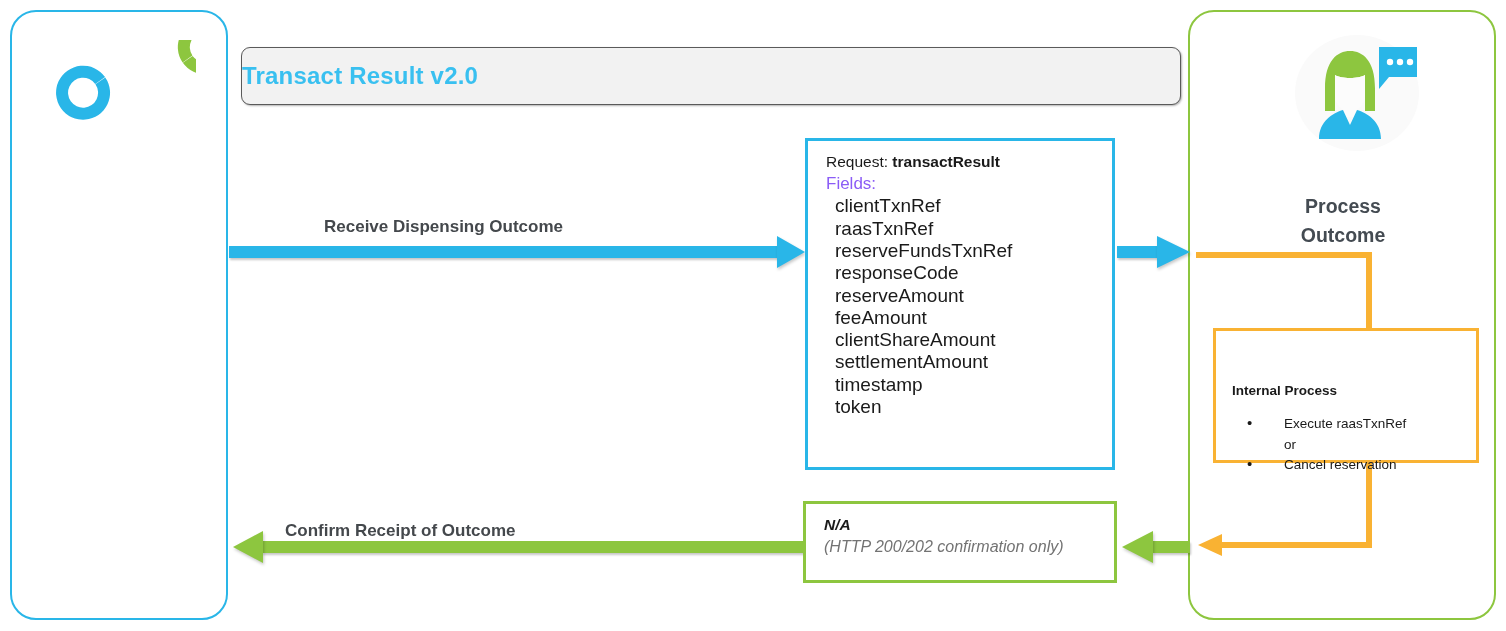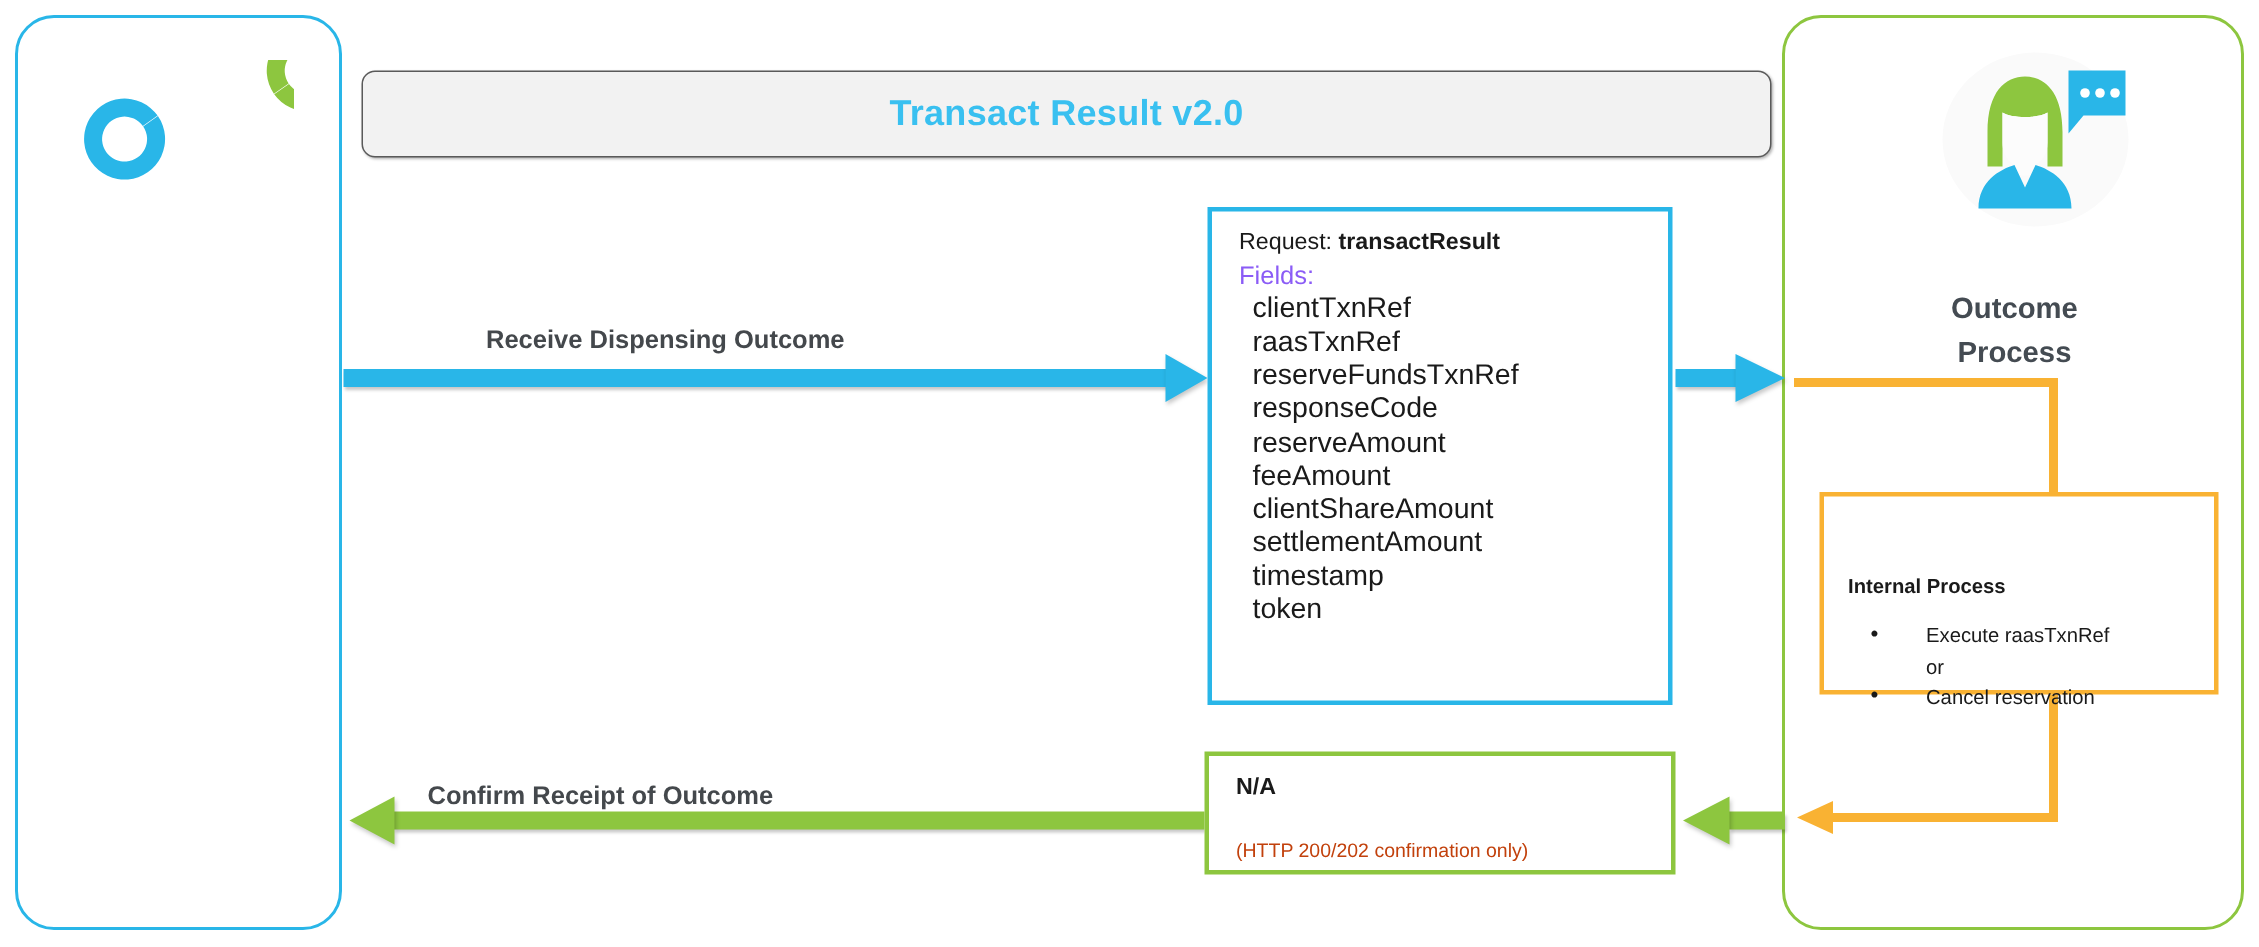--- a/index.html
+++ b/index.html
@@ -50,21 +50,21 @@
 
   
   #title-bar{
     position:absolute;
     left:241px; top:47px;
     width:938px; height:56px;
     background:#F2F2F2;
     border:1px solid #5A5A5A;
     border-radius:9px;
     box-shadow:1px 1px 2px rgba(0,0,0,.30);
-    display:flex; align-items:center; justify-content:center;
+    display:flex; align-items:center; justify-content:flex-start;
   }
   #title-text{
     color:#39C0F0;
     font-size:24px;
     font-weight:bold;
     letter-spacing:.2px;
   }
 
   
   #process-outcome{
@@ -206,33 +206,33 @@
 
   
   #response-box{
     position:absolute;
     left:803px; top:501px;
     width:314px; height:82px;
     background:#ffffff;
     border:3px solid #8DC63F;
     box-sizing:border-box;
     padding:10px 0 0 18px;
+    font-style:italic;
   }
   #response-title{
     font-size:15.5px;
     font-weight:bold;
     color:#1a1a1a;
     line-height:22px;
   }
   #response-sub{
-    font-size:13px;
-    color:#c2410c;
+    font-size:16px;
+    color:#737373;
     line-height:22px;
     white-space:nowrap;
-    margin-top:20px;
   }
 
   
   #internal-process-box{
     position:absolute;
     left:1213px; top:328px;
     width:266px; height:135px;
     background:#ffffff;
     border:3px solid #F9B233;
     box-sizing:border-box;
@@ -292,22 +292,22 @@
 
     <path d="M26 106 C26 88 40 80 50 77 L57 92 L64 77 C74 80 88 88 88 106 Z" fill="#29B6E8"></path>
 
     <path d="M86 14 L124 14 L124 44 L96 44 L86 56 L86 44 Z" fill="#29B6E8"></path>
     <circle cx="97" cy="29" r="3.2" fill="#ffffff"></circle>
     <circle cx="107" cy="29" r="3.2" fill="#ffffff"></circle>
     <circle cx="117" cy="29" r="3.2" fill="#ffffff"></circle>
   </svg>
 
   <div id="process-outcome">
+    <div>Process</div>
     <div>Outcome</div>
-    <div>Process</div>
   </div>
 
   <div id="title-bar">
     <span id="title-text">Transact Result v2.0</span>
   </div>
 
   <div id="arrow-request-line"></div>
   <div id="arrow-request-head"></div>
   <div id="arrow-request-line2"></div>
   <div id="arrow-request-head2"></div>

